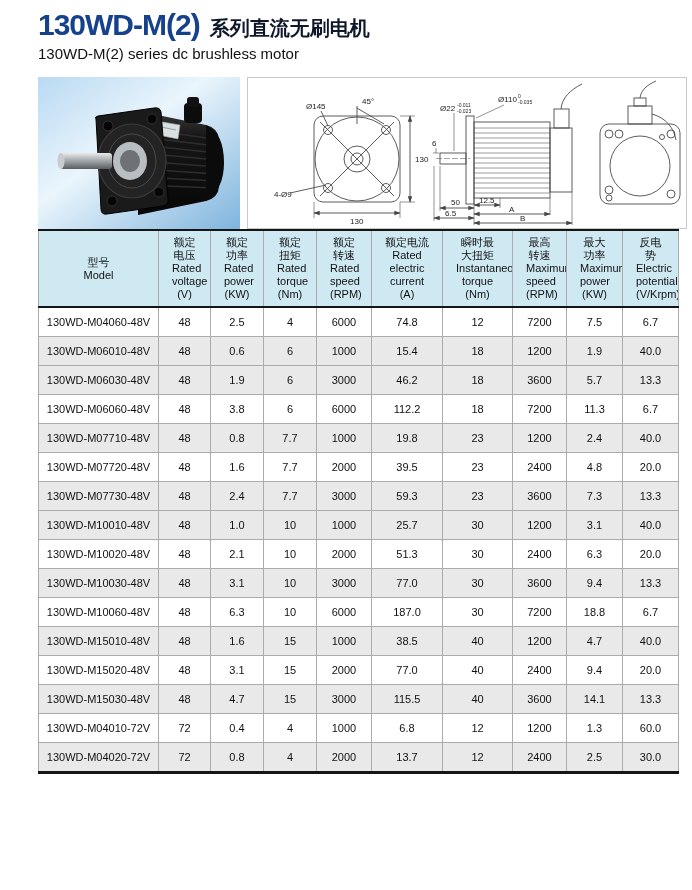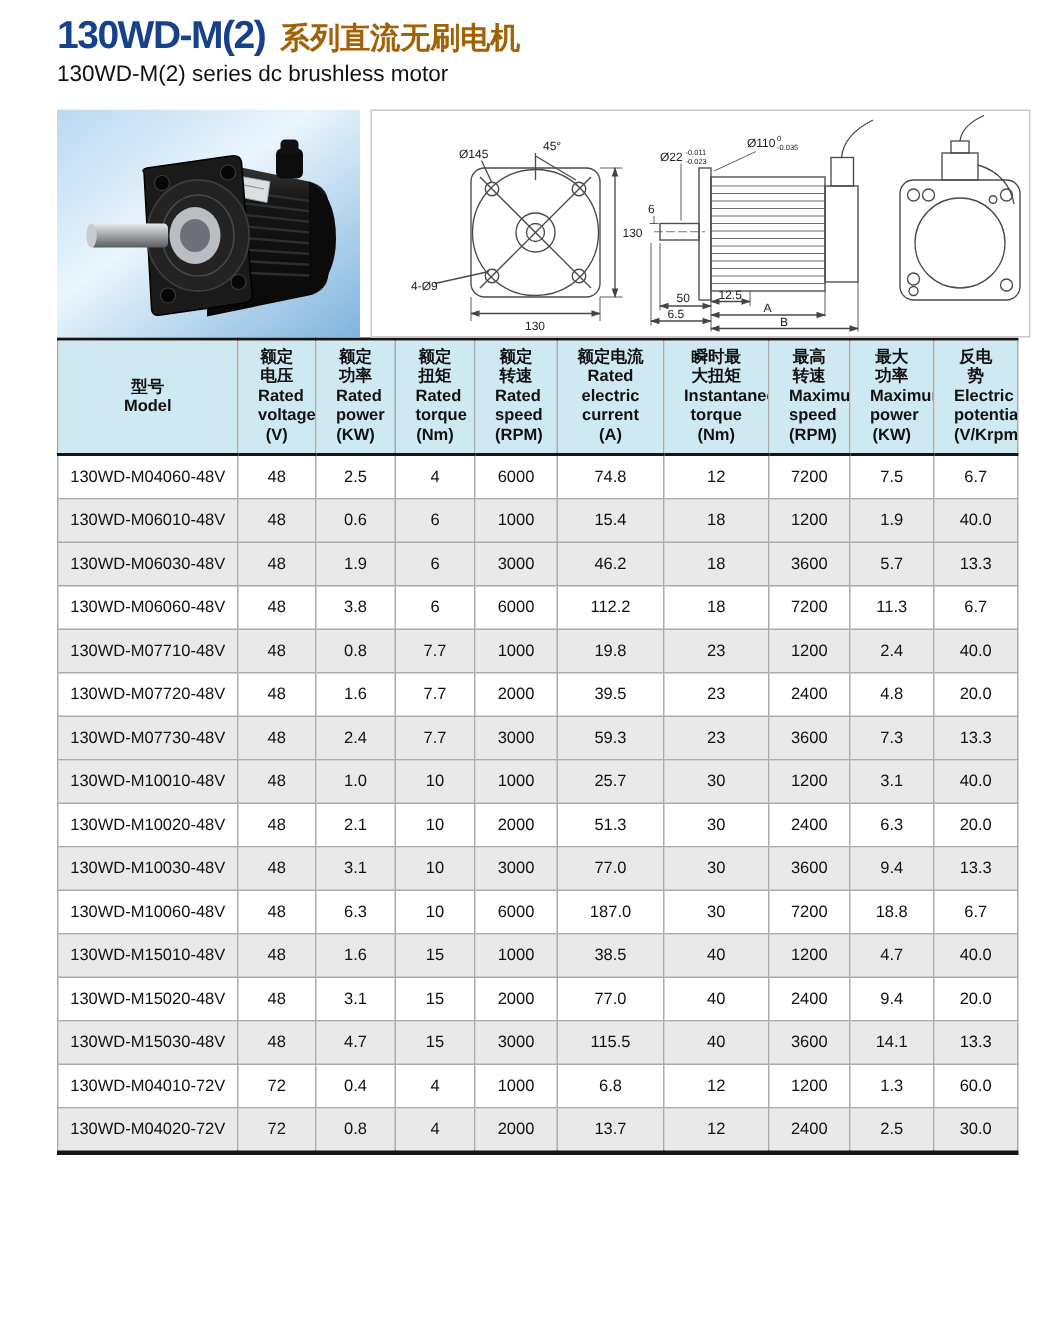--- a/index.html
+++ b/index.html
@@ -4,42 +4,42 @@
 <style>
   html,body { margin:0; padding:0; background:#ffffff; }
   body {
     width:692px; height:890px; position:relative; overflow:hidden;
     font-family:"Liberation Sans", sans-serif; color:#111;
   }
   .content { padding:8px 14px 0 38px; }
 
   
   .title-row { display:flex; align-items:baseline; gap:10px; line-height:1; margin-top:2px; }
-  .title-model { color:#16418c; font-size:26px; font-weight:bold; letter-spacing:-1px; }
-  .title-cn { color:#a16207; font-size:20px; font-weight:bold; }
+  .title-model { color:#16418c; font-size:30px; font-weight:bold; letter-spacing:-1px; }
+  .title-cn { color:#0f172a; font-size:20px; font-weight:bold; }
   .subtitle { font-size:15px; color:#111; margin-top:5px; }
 
   
   .figures { display:flex; gap:7px; margin-top:15px; }
   .photo-box { width:202px; height:152px; flex:0 0 auto; }
   .drawing-box { width:438px; height:150px; border:1px solid #c9c9c9; background:#fff; flex:0 0 auto; }
   svg text { font-family:"Liberation Sans", sans-serif; }
 
   
   .section-title { color:#16418c; font-size:14px; font-weight:bold; margin:22px 0 7px 0; }
 
   
   table.spec {
     border-collapse:collapse; table-layout:fixed; width:640px;
     font-size:11px; color:#111;
     border-top:2px solid #151515; border-bottom:3px solid #151515;
   }
   table.spec th, table.spec td { border:1px solid #ababab; text-align:center; overflow:hidden; }
   table.spec th {
-    background:#cfe9f3; font-weight:bold; padding:5px 13px;
+    background:#cfe9f3; font-weight:normal; padding:5px 13px;
     line-height:13px; border-bottom:2px solid #151515; font-size:11px;
   }
   table.spec td { height:28px; padding:0 2px; background:#ffffff; }
   table.spec tr.stripe td { background:#e9e9e9; }
 
   .footnote { font-size:11px; color:#222; margin-top:9px; }
 </style>
 </head>
 <body>
 

